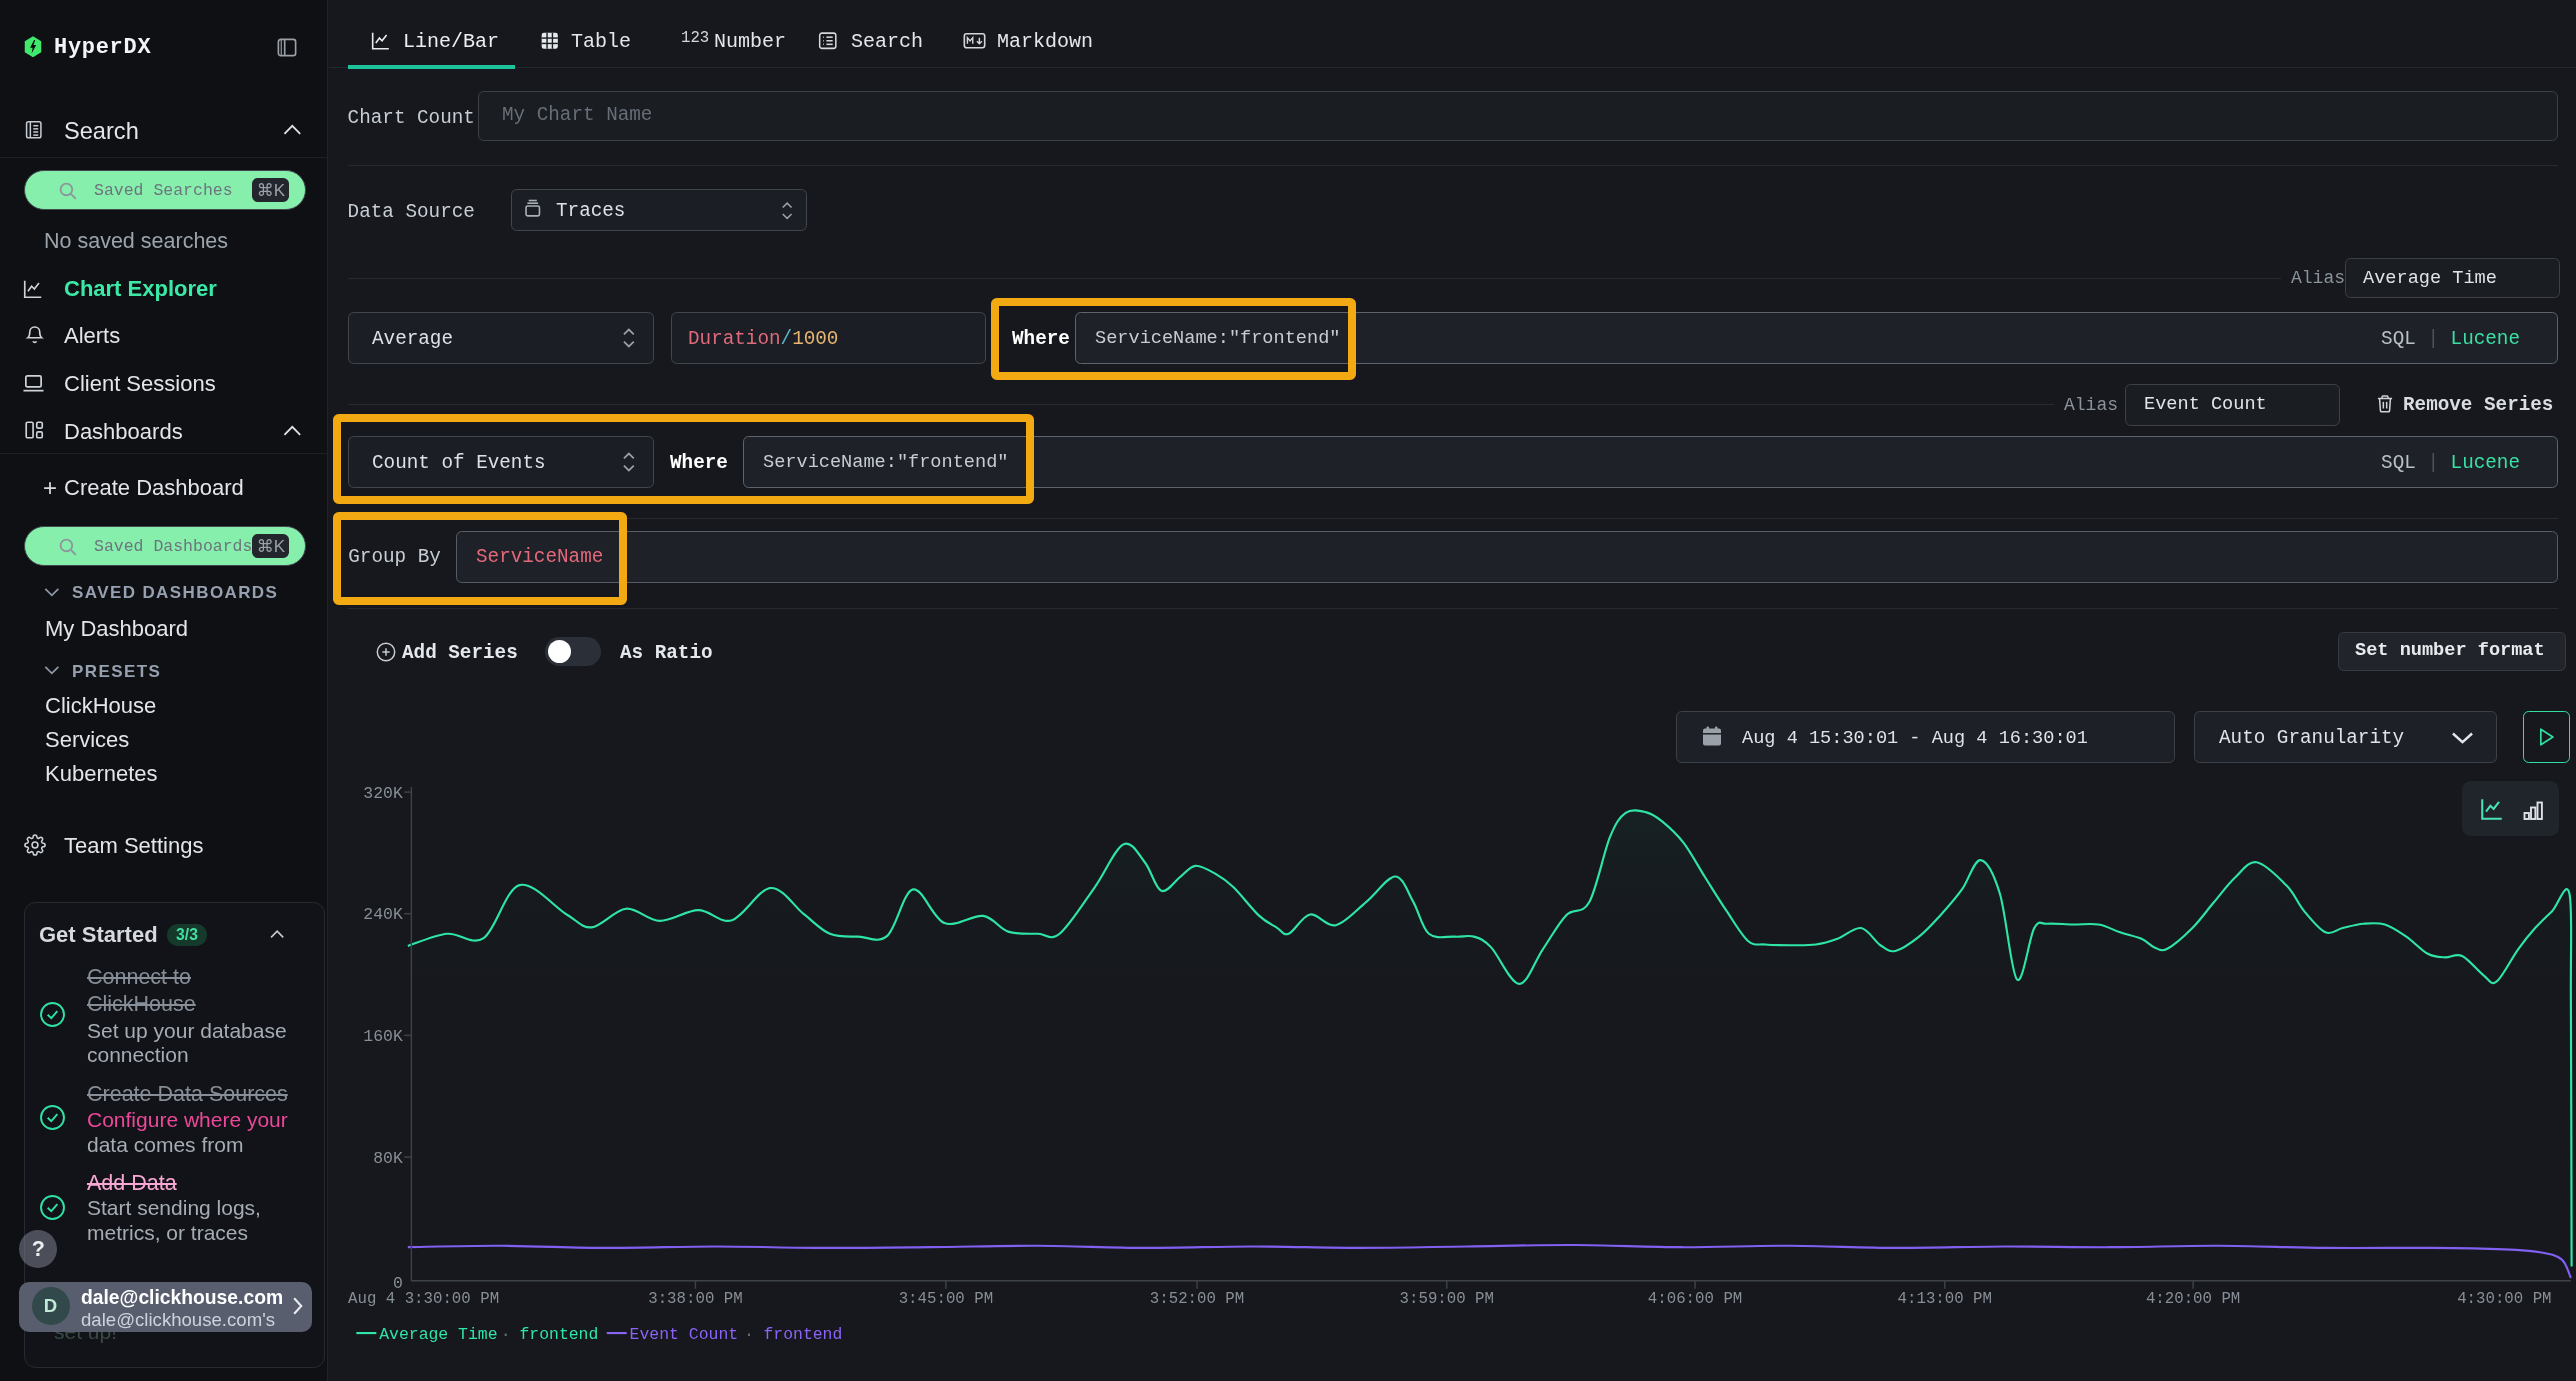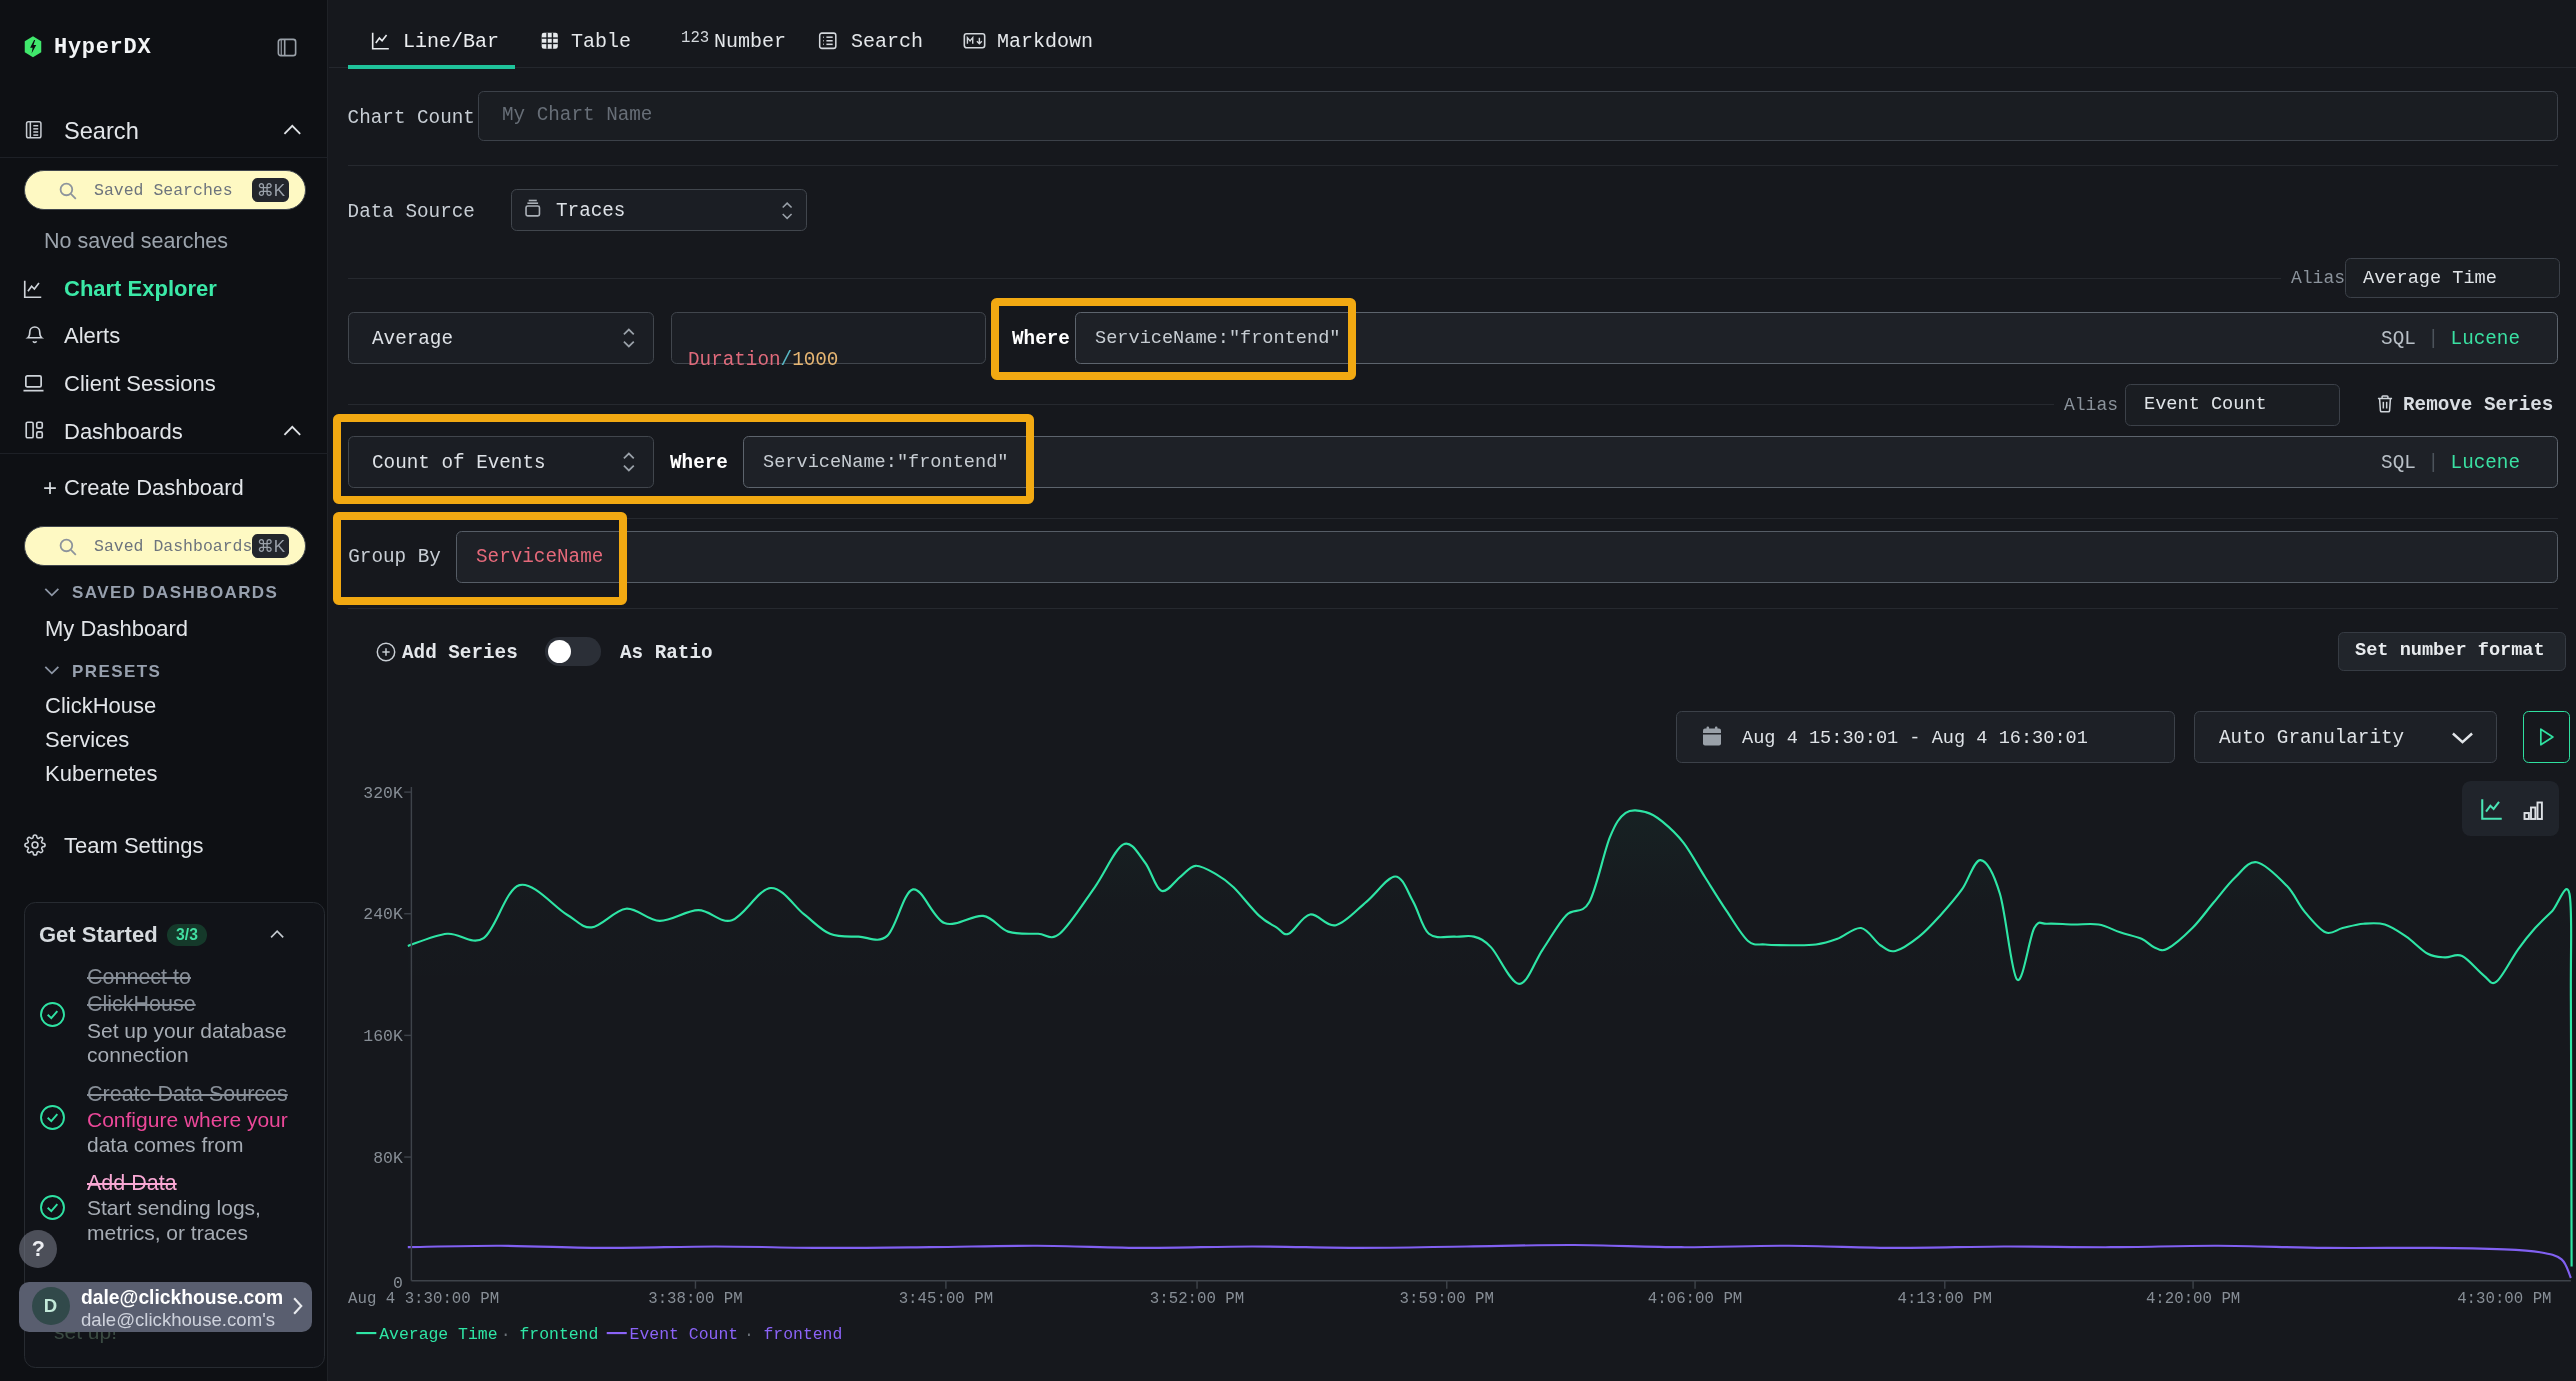--- a/index.html
+++ b/index.html
@@ -5,21 +5,21 @@
   * { margin:0; padding:0; box-sizing:border-box; }
   html,body { width:2576px; height:1381px; background:#16181d; overflow:hidden; }
   body { font-family:"Liberation Mono", monospace; color:#d7dbe0; position:relative; }
   .abs { position:absolute; }
   .mono { font-family:"Liberation Mono", monospace; }
   .sans { font-family:"Liberation Sans", sans-serif; }
   
   #sidebar { position:absolute; left:0; top:0; width:328px; height:1381px; background:#0e1014; border-right:1.4px solid #1f2227; }
   .sdiv { position:absolute; left:0; width:328px; height:1.4px; background:#1d2026; }
   .navitem { position:absolute; left:64px; font-family:"Liberation Sans", sans-serif; font-size:22px; color:#e2e5e9; white-space:nowrap; }
-  .pill { position:absolute; left:24px; width:282px; height:40px; border:1.4px solid #41464d; border-radius:20px; background:#fef9c3; }
+  .pill { position:absolute; left:24px; width:282px; height:40px; border:1.4px solid #41464d; border-radius:20px; background:#86efac; }
   .pill .ph { position:absolute; left:69px; top:10px; font-size:16.5px; color:#6d747d; letter-spacing:0; }
   .kbd { position:absolute; right:15.7px; top:7.2px; width:37px; height:24px; background:#23262c; border-radius:5.7px; color:#9aa1aa; font-size:17px; text-align:center; line-height:25px; font-family:"Liberation Sans", sans-serif; }
   
   #main { position:absolute; left:329px; top:0; width:2247px; height:1242px; }
   .hline { position:absolute; height:1.4px; background:#26292f; }
   .inp { position:absolute; border:1.4px solid #3c4149; border-radius:5.7px; background:#1a1d22; }
   .sel { position:absolute; border:1.4px solid #41464d; border-radius:5.7px; background:#1b1e24; }
   .seltext { position:absolute; font-size:19.3px; color:#dde1e6; white-space:nowrap; }
   .lbl { font-size:19.3px; color:#c7cdd4; white-space:nowrap; }
   .annot { position:absolute; border:8.6px solid #f2a912; border-radius:5.7px; }
@@ -223,21 +223,21 @@
   <div class="inp" style="left:2016px;top:258px;width:215px;height:40px;"></div>
   <div class="abs mono" style="left:2034px;top:268px;font-size:18.6px;color:#e0e4e8;">Average Time</div>
 
   <div class="sel" style="left:18.6px;top:312px;width:306px;height:52px;"></div>
   <div class="seltext" style="left:43px;top:328px;">Average</div>
   <svg class="abs" style="left:292px;top:326px" width="15.7" height="24" viewBox="0 0 22 34" fill="none" stroke="#9aa1a9" stroke-width="2.4">
       <polyline points="4,12 11,5 18,12"></polyline>
       <polyline points="4,22 11,29 18,22"></polyline>
     </svg>
   <div class="sel" style="left:342px;top:312px;width:315px;height:52px;"></div>
-  <div class="abs mono" style="left:359px;top:328px;font-size:19.3px;margin-top:21px;"><span style="color:#e06a7b;">Duration</span><span style="color:#58b7c4;">/</span><span style="color:#e7b672;">1000</span></div>
+  <div class="abs mono" style="left:359px;top:328px;font-size:19.3px;"><span style="color:#e06a7b;">Duration</span><span style="color:#58b7c4;">/</span><span style="color:#e7b672;">1000</span></div>
   <div class="abs inp" style="left:746px;top:312px;width:1483px;height:52px;border-color:#5d646d;background:#1e2127;"></div>
   <div class="abs mono" style="left:683px;top:328px;font-size:19.3px;font-weight:bold;color:#ffffff;">Where</div>
   <div class="abs mono" style="left:766px;top:328px;font-size:18.6px;color:#c6ccd2;">ServiceName:"frontend"</div>
   <div class="abs mono" style="right:56px;top:328px;font-size:19.3px;color:#b9c0c7;">SQL <span style="color:#4c535b;">|</span> <span style="color:#3ae0a2;">Lucene</span></div>
   <div class="annot" style="left:662px;top:298px;width:365px;height:82px;"></div>
 
   <div class="hline" style="left:18.6px;top:404px;width:1706px;"></div>
   <div class="abs mono" style="left:1735px;top:395px;font-size:18px;color:#8b939c;">Alias</div>
   <div class="inp" style="left:1796px;top:384px;width:215px;height:42px;"></div>
   <div class="abs mono" style="left:1815px;top:394px;font-size:18.6px;color:#e0e4e8;">Event Count</div>

